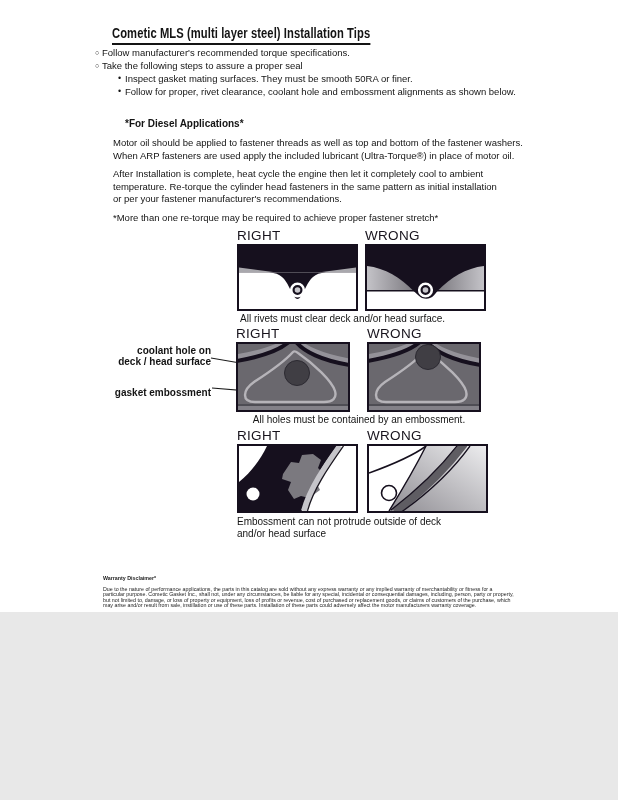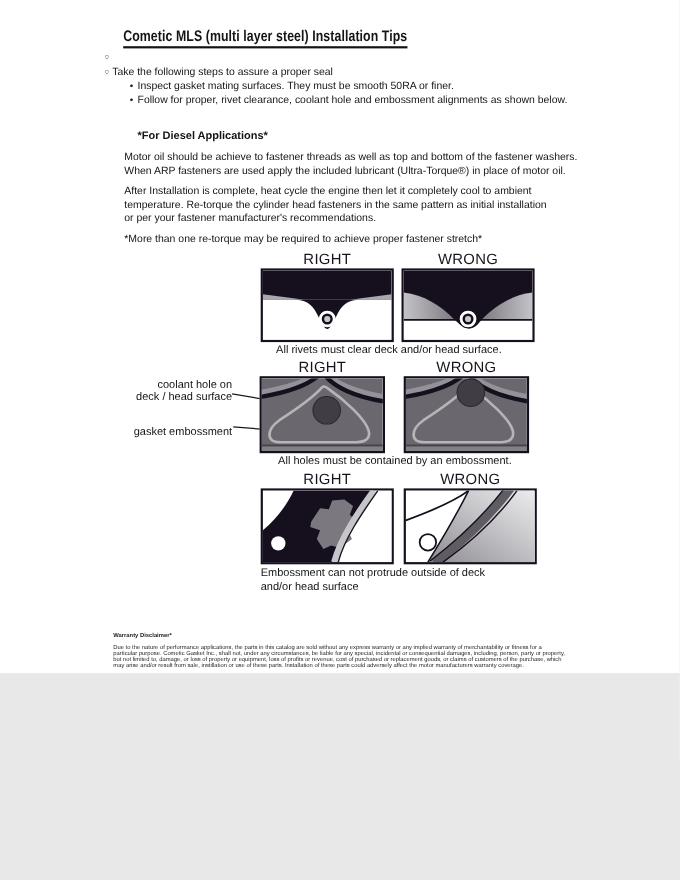--- a/index.html
+++ b/index.html
@@ -20,28 +20,28 @@
   .tip-marker{width:7px;flex:0 0 7px;font-size:7px;line-height:13px;}
   .subtip{padding-left:23px;}
   .subtip .tip-marker{font-size:9px;}
   
   .diesel{position:absolute;left:113px;top:118px;width:470px;font-size:9.5px;line-height:12.5px;}
   .diesel-heading{font-size:10px;font-weight:bold;line-height:12px;margin:0 0 7px 12px;}
   .para{white-space:pre-line;margin:0 0 6px 0;}
   .note{margin-top:3px;}
   
   .fig-col{position:absolute;}
-  .fig-label{font-size:13.5px;line-height:14px;text-align:center;letter-spacing:.3px;color:#17131c;margin-bottom:1px;}
+  .fig-label{font-size:13.5px;line-height:14px;letter-spacing:.3px;color:#17131c;margin-bottom:1px;}
   .panel{border:2px solid #16101e;line-height:0;background:#fff;}
   .panel svg{display:block;}
   .caption{position:absolute;font-size:10px;line-height:11.5px;color:#141414;white-space:pre-line;}
   .caption-center{text-align:center;}
   .annotation{
     position:absolute;left:95px;width:116px;text-align:right;
-    font-size:10px;line-height:11px;white-space:pre-line;color:#141414;
+    font-size:10px;line-height:11px;white-space:pre-line;color:#141414;font-weight:bold;
   }
   .leader-svg{position:absolute;left:205px;top:352px;pointer-events:none;}
   
   .legal{position:absolute;left:103px;top:576px;width:412px;font-size:5.3px;line-height:5.6px;color:#1c1c1c;}
   .legal-heading{font-weight:bold;margin:0 0 5px 0;}
   .legal .para{margin:0 0 5.5px 0;}
   
   .doc-code{position:absolute;left:380px;top:757px;font-size:14px;letter-spacing:.2px;color:#1a1a1a;}
 </style>
 </head>
@@ -49,38 +49,39 @@
 
 <div class="page">
 
   <div class="title-wrap">
     <span class="title-inner">Cometic MLS (multi layer steel) Installation Tips</span>
   </div>
 
   <div class="tips">
     <div class="tip-row">
       <span class="tip-marker">○</span>
+      <span>Follow manufacturer's recommended torque specifications.</span>
     </div>
     <div class="tip-row">
       <span class="tip-marker">○</span>
       <span>Take the following steps to assure a proper seal</span>
     </div>
     <div class="tip-row subtip">
       <span class="tip-marker">•</span>
       <span>Inspect gasket mating surfaces.  They must be smooth 50RA or finer.</span>
     </div>
     <div class="tip-row subtip">
       <span class="tip-marker">•</span>
       <span>Follow for proper, rivet clearance, coolant hole and embossment alignments as shown below.</span>
     </div>
   </div>
 
   <div class="diesel">
     <div class="diesel-heading">*For Diesel Applications*</div>
-    <p class="para">Motor oil should be achieve to fastener threads as well as top and bottom of the fastener washers.
+    <p class="para">Motor oil should be applied to fastener threads as well as top and bottom of the fastener washers.
 When ARP fasteners are used apply the included lubricant (Ultra-Torque®) in place of motor oil.</p>
     <p class="para">After Installation is complete, heat cycle the engine then let it completely cool to ambient
 temperature. Re-torque the cylinder head fasteners in the same pattern as initial installation
 or per your fastener manufacturer's recommendations.</p>
     <p class="para note">*More than one re-torque may be required to achieve proper fastener stretch*</p>
   </div>
 
   <div class="fig-col" style="left:237px;top:229px;width:121px;">
     <div class="fig-label">RIGHT</div>
     <div class="panel">
@@ -113,21 +114,21 @@
         <path d="M0,20 C18,22 34,32 46,44.5 L0,44.5 Z" fill="url(#gL)"></path>
         <path d="M117,20 C99,22 83,32 71,44.5 L117,44.5 Z" fill="url(#gR)"></path>
         <rect y="44.5" width="117" height="18.5" fill="#ffffff"></rect>
         <path d="M46,44.5 C50,48 53,51 55,52 C58,53 61,53 63,52 C66,51 68,48 71,44.5 Z" fill="#16101e"></path>
         <line x1="0" y1="44.8" x2="117" y2="44.8" stroke="#16101e" stroke-width="1.4"></line>
         <circle cx="58.5" cy="44" r="6.3" fill="#16101e" stroke="#ffffff" stroke-width="2.6"></circle>
         <circle cx="58.5" cy="44" r="2.8" fill="#c9c8cd"></circle>
       </svg>
     </div>
   </div>
-  <div class="caption" style="left:251px;top:313px;">All rivets must clear deck and/or head surface.</div>
+  <div class="caption" style="left:240px;top:313px;">All rivets must clear deck and/or head surface.</div>
 
   <div class="annotation" style="top:345px;">coolant hole on
 deck / head surface</div>
   <div class="annotation" style="top:387px;">gasket embossment</div>
   <svg class="leader-svg" width="95" height="48" viewBox="0 0 95 48">
     <line x1="6" y1="6" x2="87" y2="20" stroke="#1a1a1a" stroke-width="1.1"></line>
     <line x1="7" y1="36" x2="55" y2="40" stroke="#1a1a1a" stroke-width="1.1"></line>
   </svg>
 
   <div class="fig-col" style="left:236px;top:327px;width:114px;">

